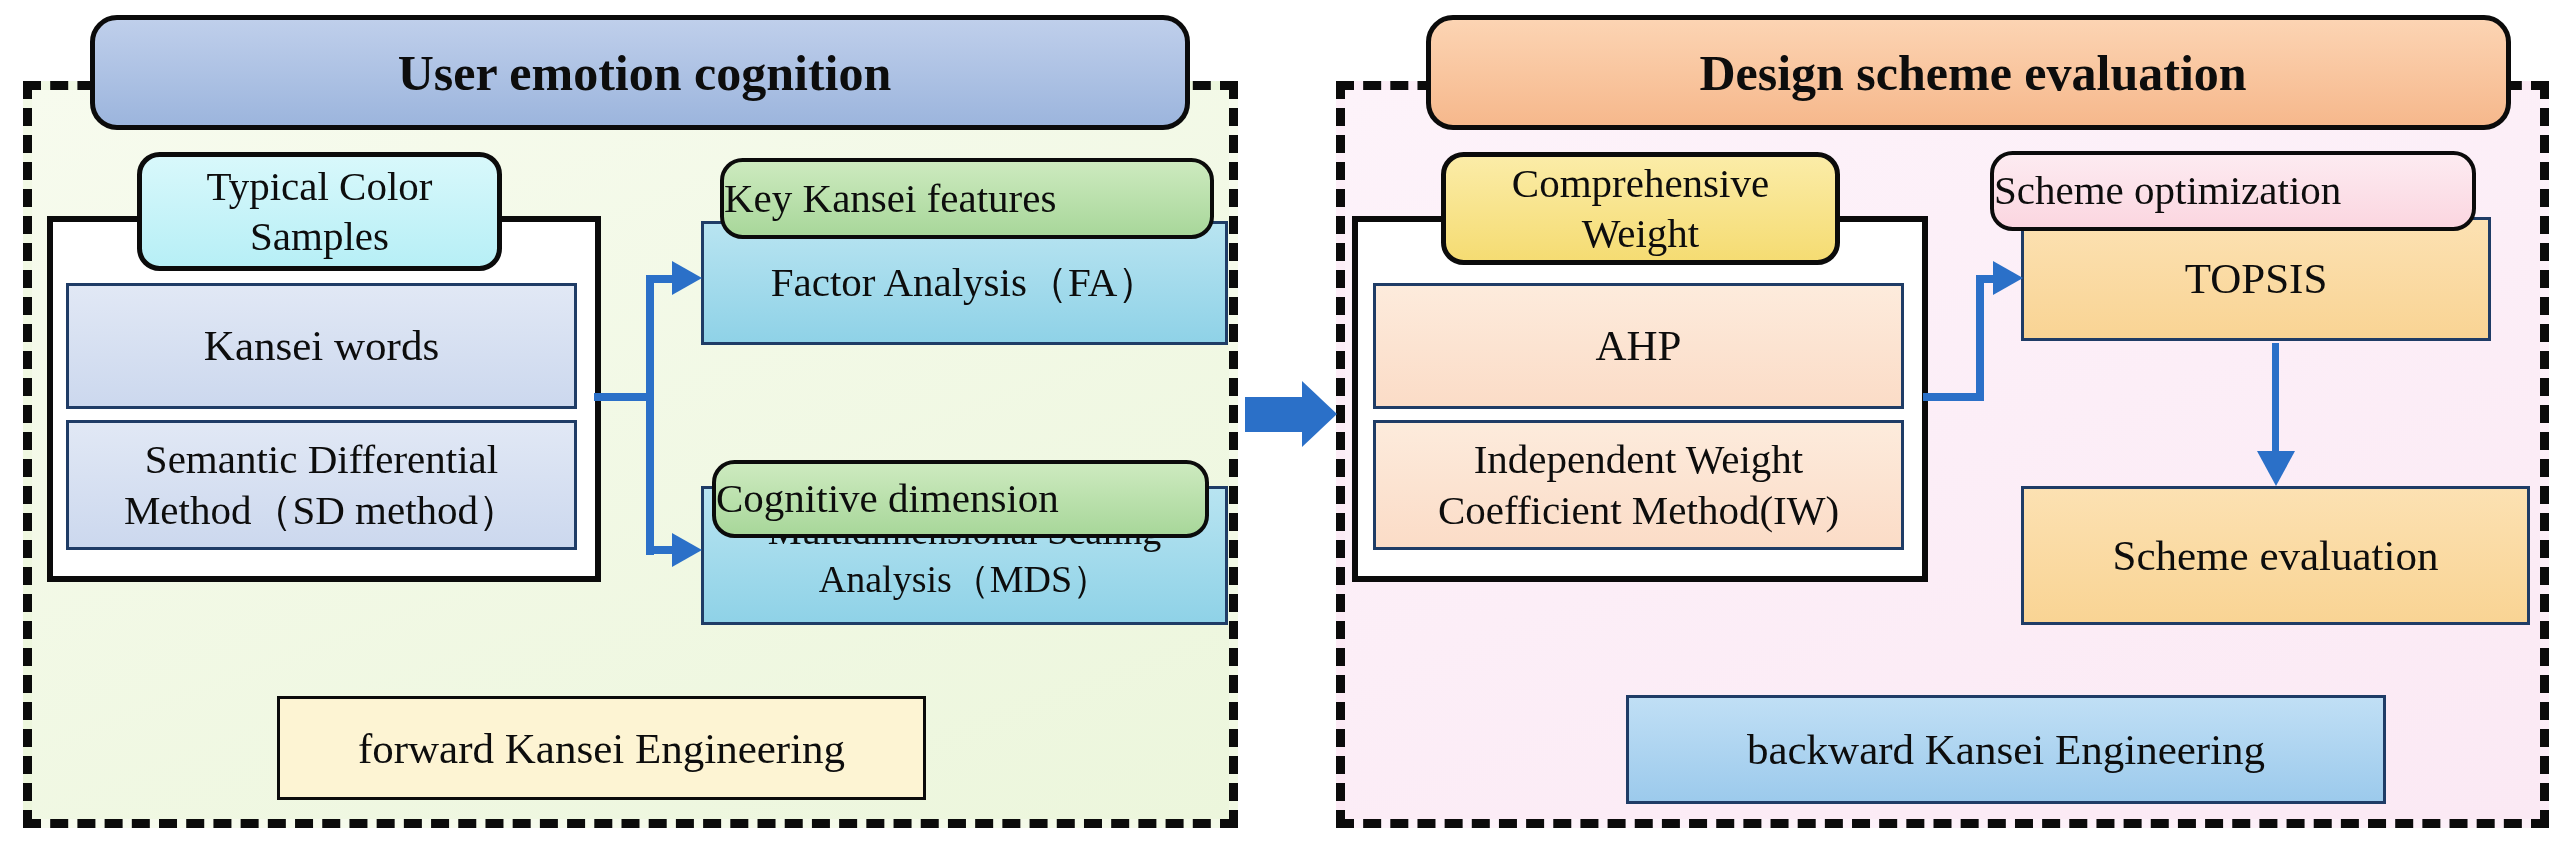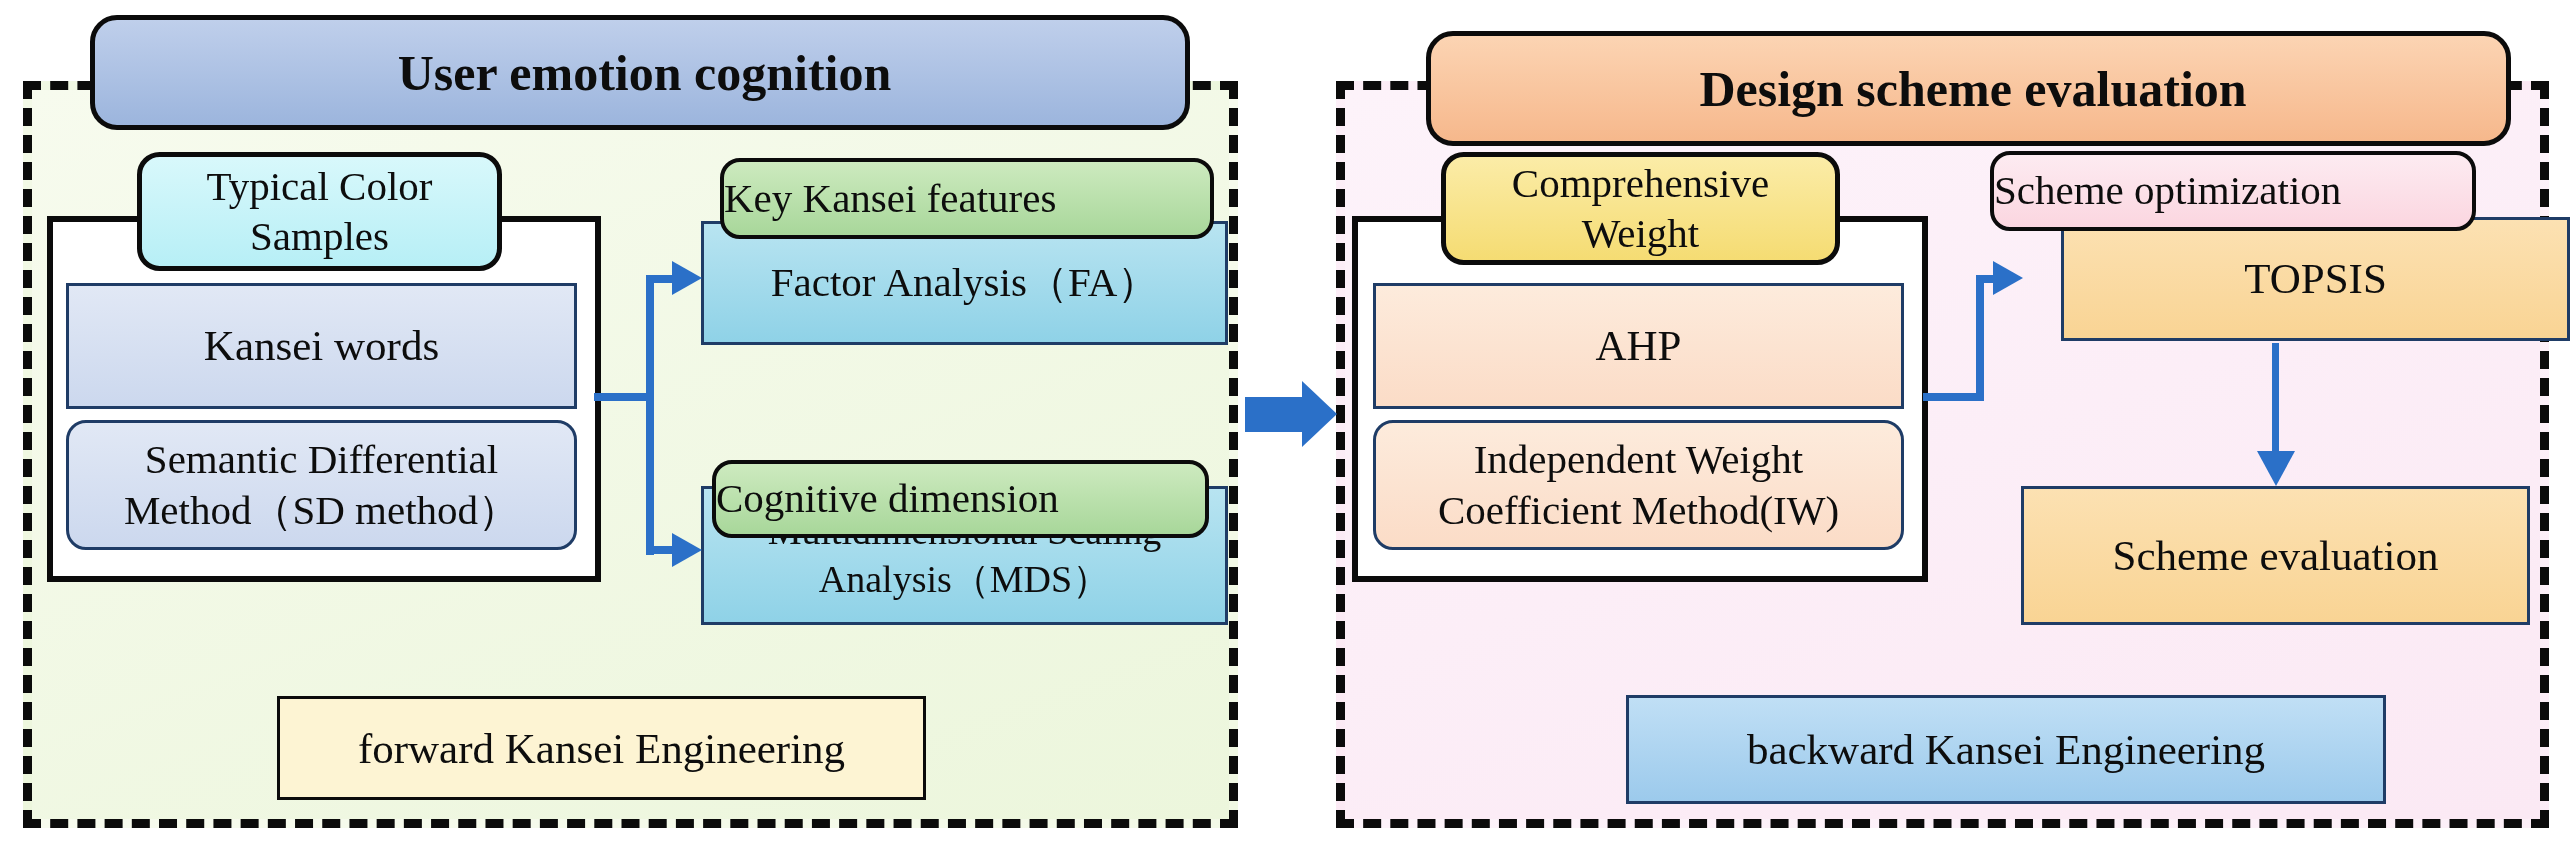--- a/index.html
+++ b/index.html
@@ -24,21 +24,21 @@
 
   
   .title-box {
     border: 5.3px solid #0b0b0b;
     border-radius: 27px;
     display: flex; align-items: center; justify-content: center;
     font-weight: bold; font-size: 50px;
     z-index: 5; text-align: center; padding-left: 9px;
   }
   .title-left  { background: linear-gradient(180deg, #bfcfeb 0%, #9cb5dd 100%); }
-  .title-right { background: linear-gradient(180deg, #fcd4b3 0%, #f6b88c 100%); margin-top: 16px; }
+  .title-right { background: linear-gradient(180deg, #fcd4b3 0%, #f6b88c 100%); }
 
   
   .hdr {
     border: 5.3px solid #0b0b0b;
     border-radius: 22.6px;
     display: flex; align-items: center; justify-content: flex-start;
     font-size: 41px; line-height: 1.2; text-align: center;
     z-index: 4;
   }
   .hdr-cyan   { background: linear-gradient(180deg, #d8f8fb 0%, #b7eff6 100%); }
@@ -83,21 +83,21 @@
     border-bottom: 17.3px solid transparent;
     border-left: 30px solid #2b70c8;
   }
   .arr-down {
     width: 0; height: 0; z-index: 3;
     border-left: 19px solid transparent;
     border-right: 19px solid transparent;
     border-top: 35px solid #2b70c8;
   }
 
-  .fs54 { font-size: 41px; border-radius: 20px; }
+  .fs54 { font-size: 41px; }
   .fs55 { font-size: 41px; }
   .fs51 { font-size: 38px; }
 </style>
 </head>
 <body>
 
 <div id="canvas">
 
   <div class="abs panel panel-left" style="left:22.6px; top:81px; width:1215px; height:747px;"></div>
 
@@ -162,21 +162,21 @@
   <div class="abs group" style="left:1352px; top:216px; width:576px; height:366px;"></div>
 
   <div class="abs mbox mbox-peach" style="left:1373px; top:283px; width:531px; height:126px;">
     <span>AHP</span>
   </div>
 
   <div class="abs mbox mbox-peach fs54" style="left:1373px; top:420px; width:531px; height:130px;">
     <span>Independent Weight Coefficient Method(IW)</span>
   </div>
 
-  <div class="abs mbox mbox-orange" style="left:2021px; top:217px; width:509px; height:124px;margin-left:40px;">
+  <div class="abs mbox mbox-orange" style="left:2021px; top:217px; width:470px; height:124px;">
     <span>TOPSIS</span>
   </div>
   <div class="abs hdr hdr-pink fs54" style="left:1990px; top:151px; width:486px; height:80px;">
     <span>Scheme optimization</span>
   </div>
 
   <div class="abs mbox mbox-orange" style="left:2021px; top:486px; width:509px; height:139px;">
     <span>Scheme evaluation</span>
   </div>
 

